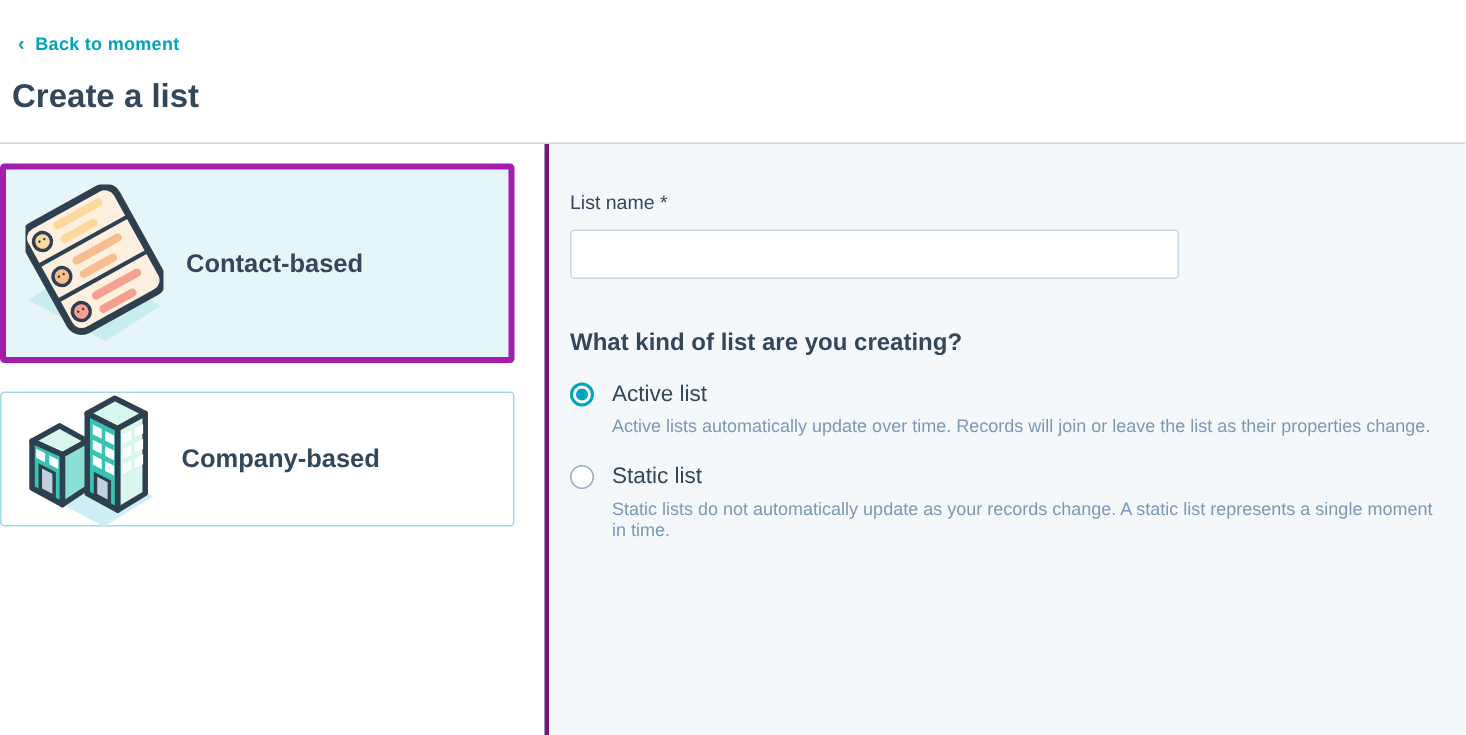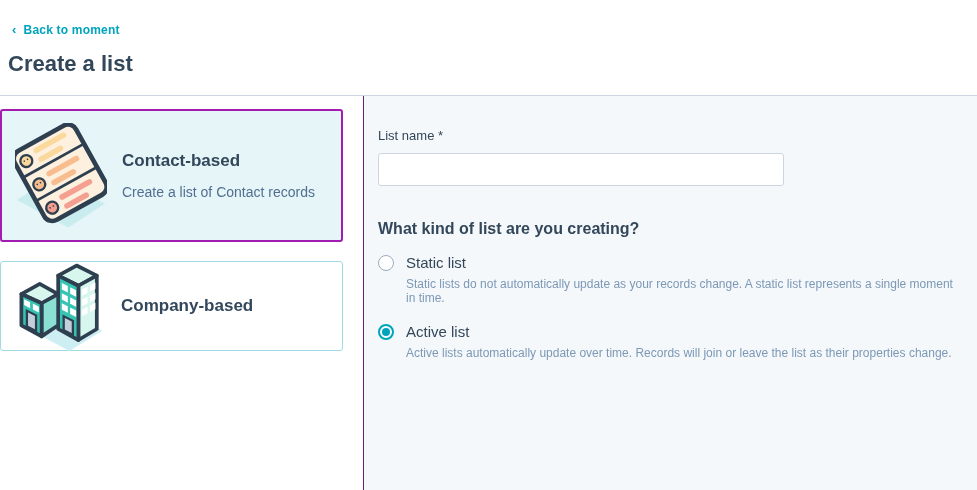--- a/index.html
+++ b/index.html
@@ -22,34 +22,34 @@
   .back-chevron { font-size: 13px; font-weight: 700; line-height: 1; }
   .page-title { margin-top: 13px; font-size: 22px; font-weight: 700; color: #33475b; }
 
   
   .content {
     position: absolute; left: 0; right: 0; top: 95px; bottom: 0;
     display: flex; border-top: 1px solid #cbd6e2;
   }
   .left-col { width: 363px; background: #ffffff; padding-top: 13px; flex: none; }
   .right-col {
-    flex: 1; background: #f5f8fa; border-left: 1px solid #701a75;
+    flex: 1; background: #f5f8fa; border-left: 3px solid #701a75;
     padding: 30px 16px 0 14px;
   }
 
   
   .type-card {
     width: 343px; border-radius: 3px; background: #ffffff;
     border: 1px solid #a0dbe5;
     display: flex; align-items: center; gap: 14px;
     padding: 10px 8px 10px 12px;
     cursor: pointer;
   }
   .type-card.selected {
-    border: 2px solid #a21caf; background: #e5f5f8;
+    border: 4px solid #a21caf; background: #e5f5f8;
   }
   .card-contact { height: 133px; }
   .card-company { height: 90px; margin-top: 19px; }
   .card-icon { flex: none; width: 94px; display: flex; justify-content: center; }
   .card-text { min-width: 0; }
   .card-title { font-size: 17px; font-weight: 700; color: #33475b; }
   .card-desc { margin-top: 13px; font-size: 14px; color: #516f90; }
 
   
   .field-label { font-size: 13px; color: #33475b; }
@@ -113,21 +113,20 @@
             <circle cx="23" cy="81" r="6.5" fill="#f59f90" stroke="#2e3f50" stroke-width="2.5"></circle>
             <circle cx="21" cy="80" r="0.9" fill="#2e3f50"></circle>
               <circle cx="25" cy="80" r="0.9" fill="#2e3f50"></circle>
             <rect x="35" y="73" width="40" height="6" rx="3" fill="#f59f90"></rect>
             <rect x="35" y="84" width="30" height="6" rx="3" fill="#f59f90"></rect>
           </g>
         </svg>
       </div>
       <div class="card-text">
         <div class="card-title">Contact-based</div>
-        <div class="card-desc">Create a list of Contact records</div>
       </div>
     </div>
 
     <div class="type-card card-company">
       <div class="card-icon">
         <svg width="92" height="102" viewBox="0 0 100 110">
           <polygon points="8,76 44,54 96,82 60,104" fill="#cdeef2"></polygon>
           <g stroke="#2e3f50" stroke-width="4" stroke-linejoin="round">
             <polygon points="48,22 68,11 90,22 70,33" fill="#d6f6ee"></polygon>
             <polygon points="70,33 90,22 90,80 70,92" fill="#d6f6ee"></polygon>
@@ -173,28 +172,28 @@
 
   <div class="right-col">
 
     <label class="field-label">List name *</label>
     <input class="list-name-input" type="text" value="" style="">
 
     <div class="question">What kind of list are you creating?</div>
 
     <div class="option">
       <div class="option-main">
+        <span class="radio selected"></span>
+        <span class="option-label">Active list</span>
+      </div>
+      <div class="option-desc">Active lists automatically update over time. Records will join or leave the list as their properties change.</div>
+    </div>
+
+    <div class="option">
+      <div class="option-main">
         <span class="radio"></span>
         <span class="option-label">Static list</span>
       </div>
       <div class="option-desc">Static lists do not automatically update as your records change. A static list represents a single moment in time.</div>
     </div>
 
-    <div class="option">
-      <div class="option-main">
-        <span class="radio selected"></span>
-        <span class="option-label">Active list</span>
-      </div>
-      <div class="option-desc">Active lists automatically update over time. Records will join or leave the list as their properties change.</div>
-    </div>
-
   </div>
 </div>
 
 </body></html>

